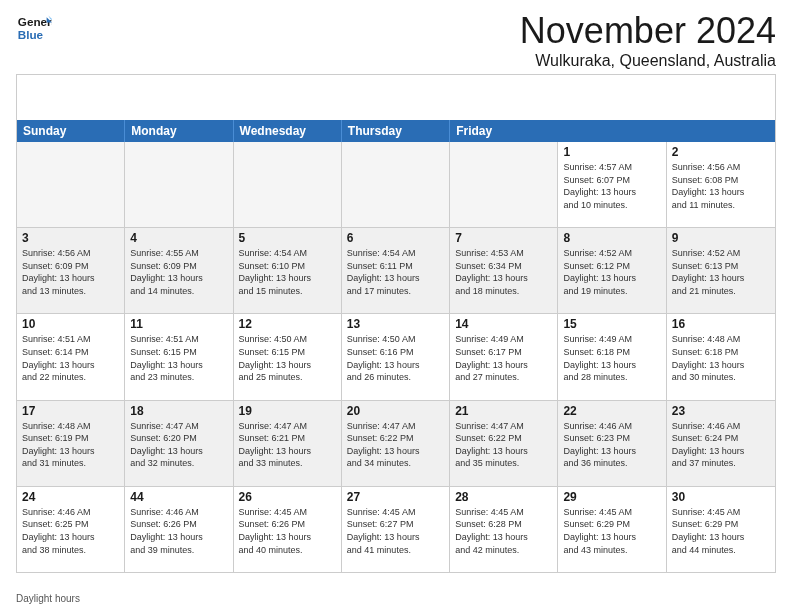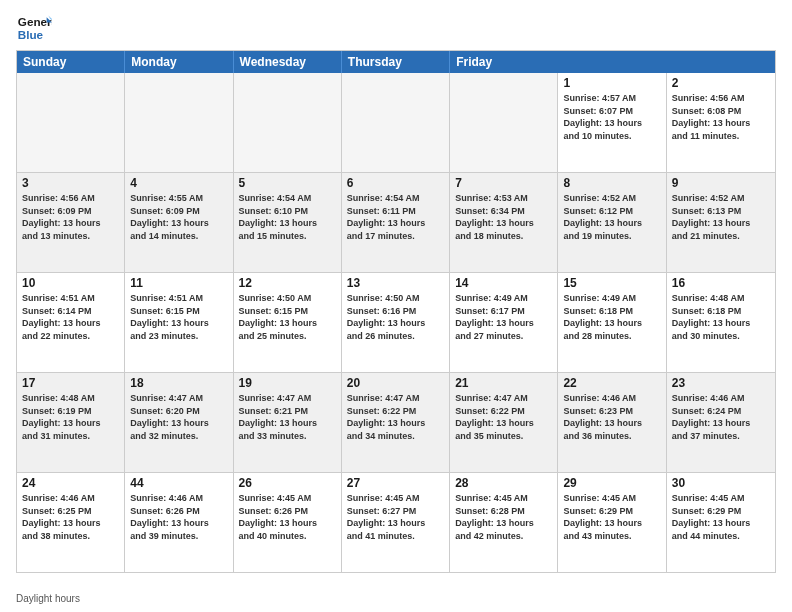--- a/index.html
+++ b/index.html
@@ -47,20 +47,21 @@
     .calendar {
       flex: 1;
       display: flex;
       flex-direction: column;
       border: 1px solid #ccc;
     }
     .cal-header {
       display: grid;
       grid-template-columns: repeat(7, 1fr);
       background: #2a6db5;
+      margin-top: 45px;
     }
     .cal-header-cell {
       color: #fff;
       font-size: 12px;
       font-weight: bold;
       padding: 4px 6px;
       text-align: left;
       border-right: 1px solid #4a8dd5;
     }
     .cal-header-cell:last-child {
@@ -100,21 +101,20 @@
     .day-num {
       font-size: 12px;
       font-weight: bold;
       margin-bottom: 2px;
       color: #1a1a1a;
     }
     .day-info {
       font-size: 9px;
       color: #333;
       line-height: 1.4;
-      font-weight: bold;
     }
     .footer-note {
       font-size: 10px;
       color: #555;
       margin-top: 20px;
       text-align: left;
     }
   </style>
 </head>
 <body>
@@ -122,20 +122,24 @@
 <div class="page">
   <div class="header">
     <div class="logo">
       <svg class="logo-icon" viewBox="0 0 40 40" xmlns="http://www.w3.org/2000/svg">
         <text x="2" y="18" font-size="13" font-weight="bold" fill="#1a1a1a" font-family="Arial">General</text>
         <text x="2" y="32" font-size="13" font-weight="bold" fill="#2a6db5" font-family="Arial">Blue</text>
         <polygon points="34,8 40,14 34,14" fill="#2a6db5"></polygon>
         <polygon points="36,6 42,12 38,10" fill="#5aabee" opacity="0.7"></polygon>
       </svg>
     </div>
+    <div class="title-block">
+      <div class="month-title">November 2024</div>
+      <div class="location-title">Wulkuraka, Queensland, Australia</div>
+    </div>
   </div>
 
   <div class="calendar">
     <div class="cal-header">
       <div class="cal-header-cell">Sunday</div>
       <div class="cal-header-cell">Monday</div>
       <div class="cal-header-cell">Wednesday</div>
       <div class="cal-header-cell">Thursday</div>
       <div class="cal-header-cell">Friday</div>
     </div>

